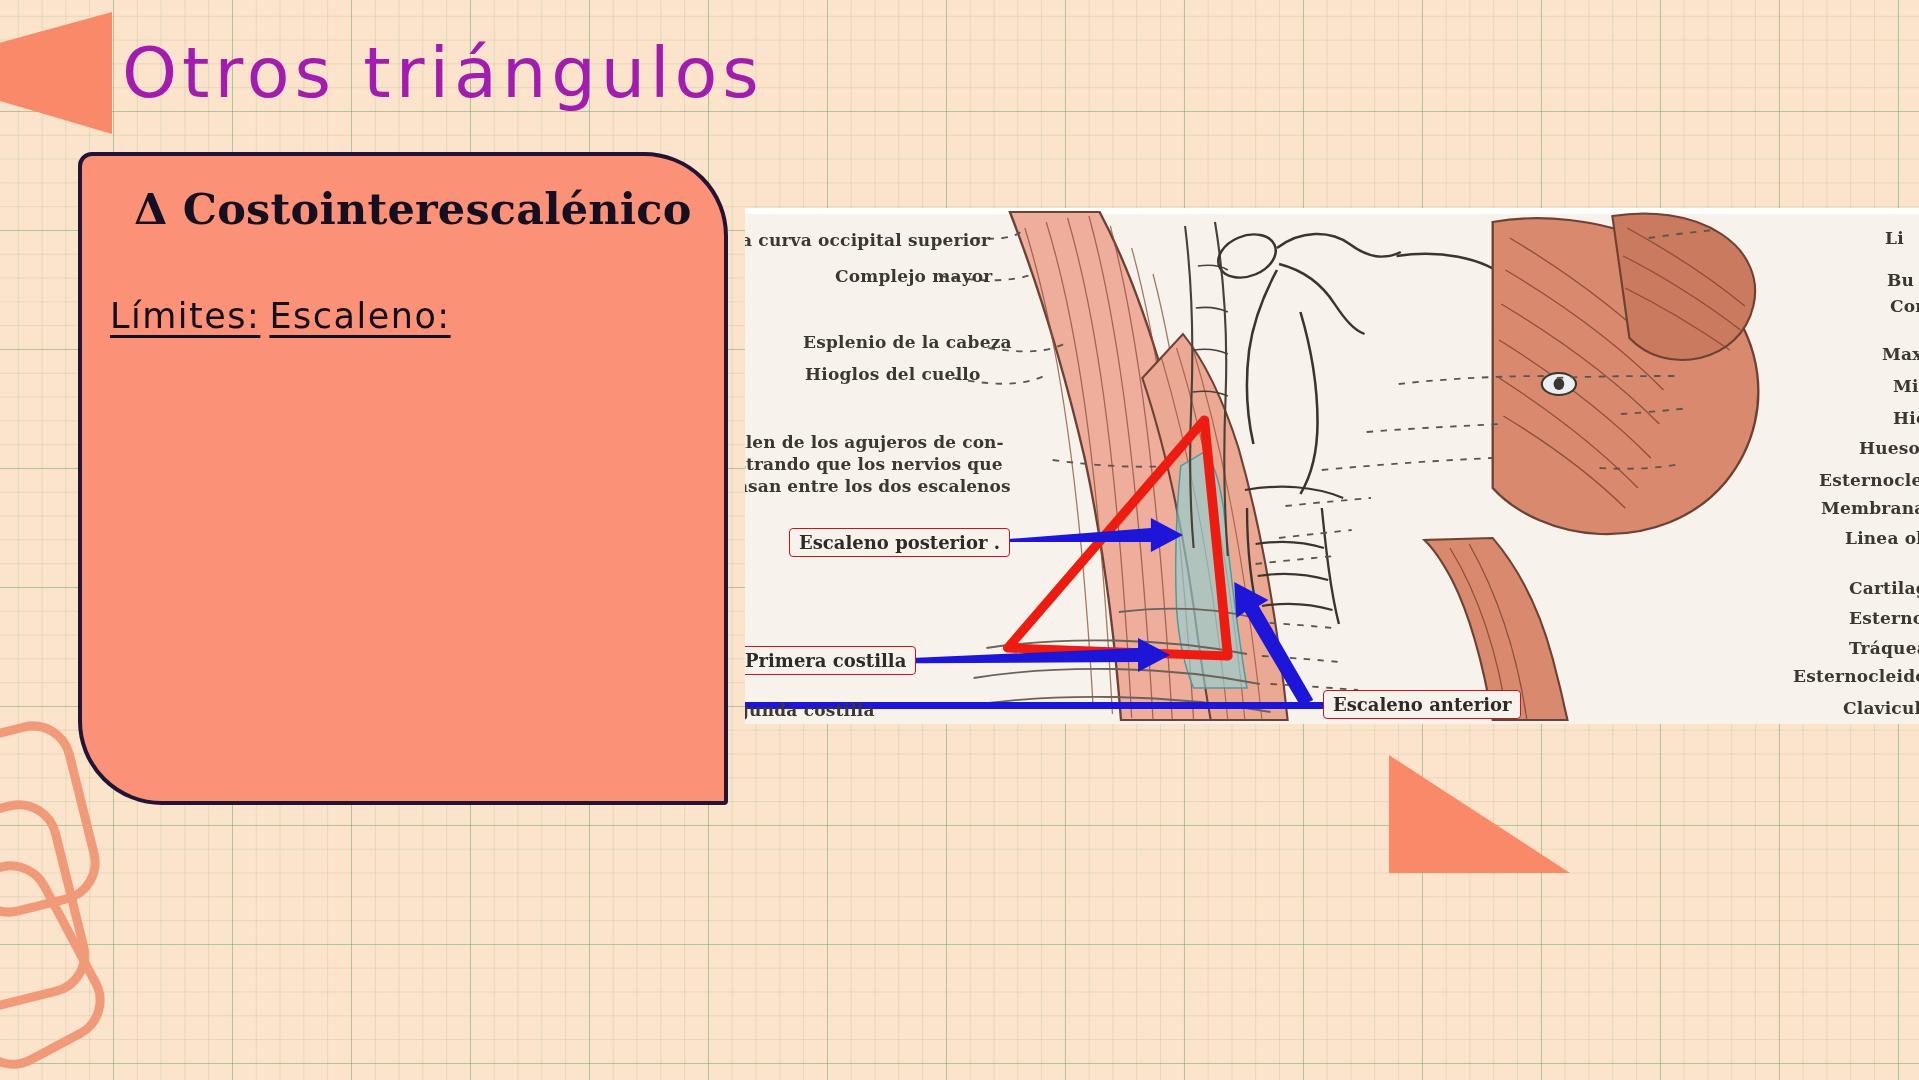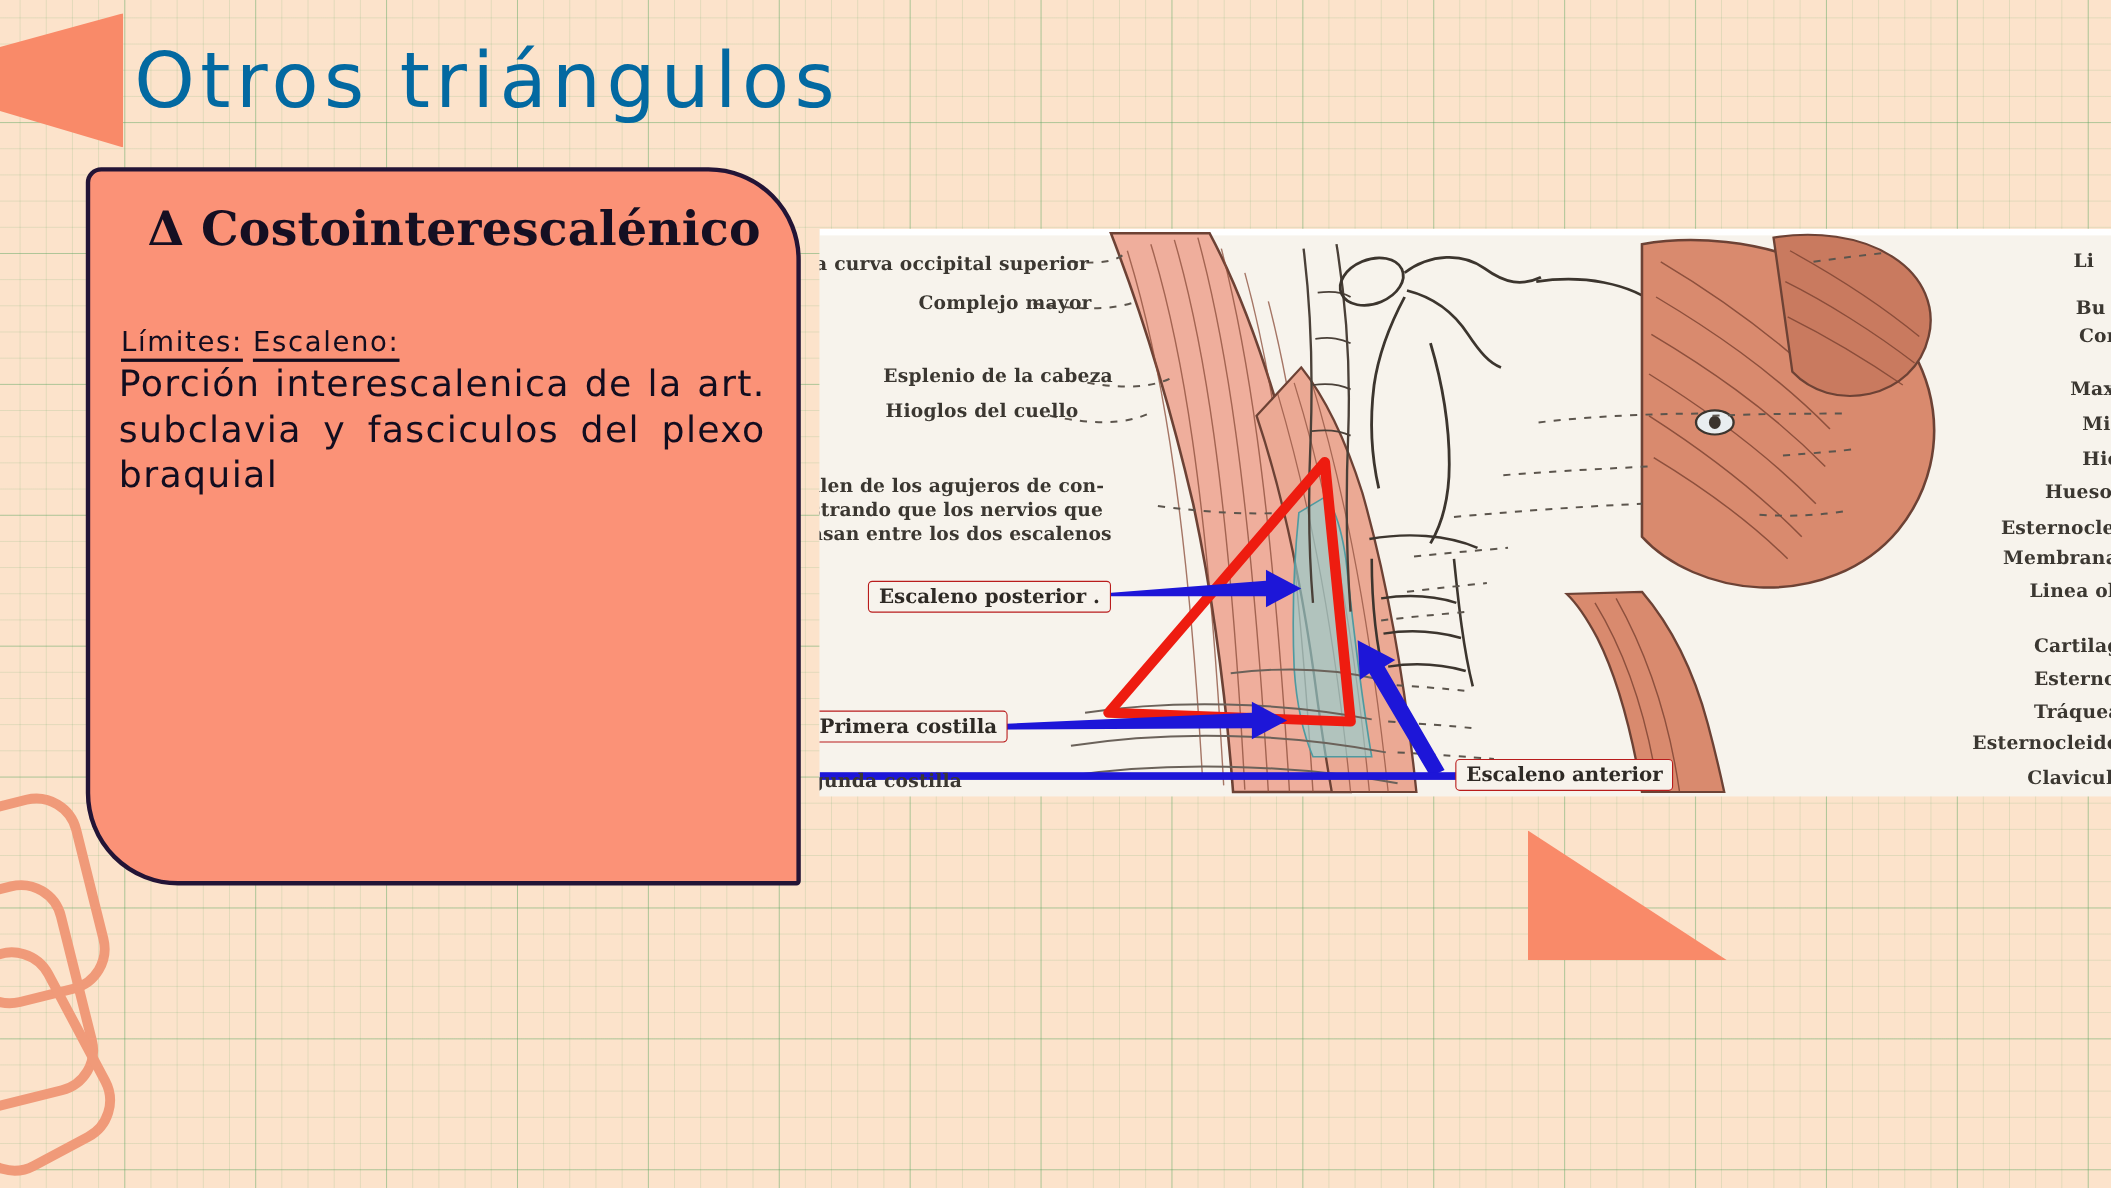--- a/index.html
+++ b/index.html
@@ -35,41 +35,41 @@
     background:transparent;
   }
   .clip1{left:-46px;top:726px;width:116px;height:168px;transform:rotate(-14deg);}
   .clip2{left:-70px;top:806px;width:128px;height:182px;transform:rotate(-14deg);}
   .clip3{left:-58px;top:868px;width:122px;height:176px;transform:rotate(-28deg);}
 
   
   #title{
     position:absolute;left:122px;top:38px;
     font-family:"DejaVu Sans", sans-serif;
-    font-size:70px;line-height:1;color:#0369a1;
+    font-size:70px;line-height:1;color:#a21caf;
     letter-spacing:5px;font-weight:400;
     white-space:nowrap;
   }
   
   #card{
     position:absolute;left:78px;top:152px;width:650px;height:653px;
     background:#fb9277;
     border:4px solid #231436;
     border-radius:14px 84px 4px 84px;
     box-sizing:border-box;
     padding:22px 26px 10px 24px;
   }
   #card-heading{
     font-family:"DejaVu Serif", serif;
     font-weight:700;font-size:43px;color:#150f22;
     margin:6px 0 0 28px;letter-spacing:.2px;white-space:nowrap;
   }
   .lbl{
     font-family:"DejaVu Sans", sans-serif;
-    font-size:25px;color:#120d1f;letter-spacing:1.5px;
+    font-size:35px;color:#120d1f;letter-spacing:1.5px;
     text-decoration:underline;text-underline-offset:7px;
     text-decoration-thickness:3px;
     display:inline-block;
   }
   #limites-label{margin:38px 0 0 4px;}
   ul#limites-list{
     list-style:none;margin:4px 0 0 0;padding:0 4px 0 40px;
   }
   ul#limites-list li{
     position:relative;
@@ -130,21 +130,20 @@
 <div class="clip clip3"></div>
 
 <div id="title">Otros triángulos</div>
 
 <div id="card">
   <div id="card-heading">Δ Costointerescalénico</div>
 
   <div id="limites-label" class="lbl">Límites:</div>
 
   <div id="contenido-label" class="lbl">Escaleno:</div>
-  <div id="contenido-text">Porción interescalenica de la art. subclavia y fasciculos del plexo braquial</div>
 </div>
 
 <div id="plate">
   <div id="plate-inner">
 
     <svg class="overlay" viewBox="0 0 1174 516" preserveAspectRatio="none">
 
       <rect x="0" y="0" width="1174" height="516" fill="#f7f3ec"></rect>
       <rect x="0" y="0" width="1174" height="6" fill="#ffffff"></rect>
 

